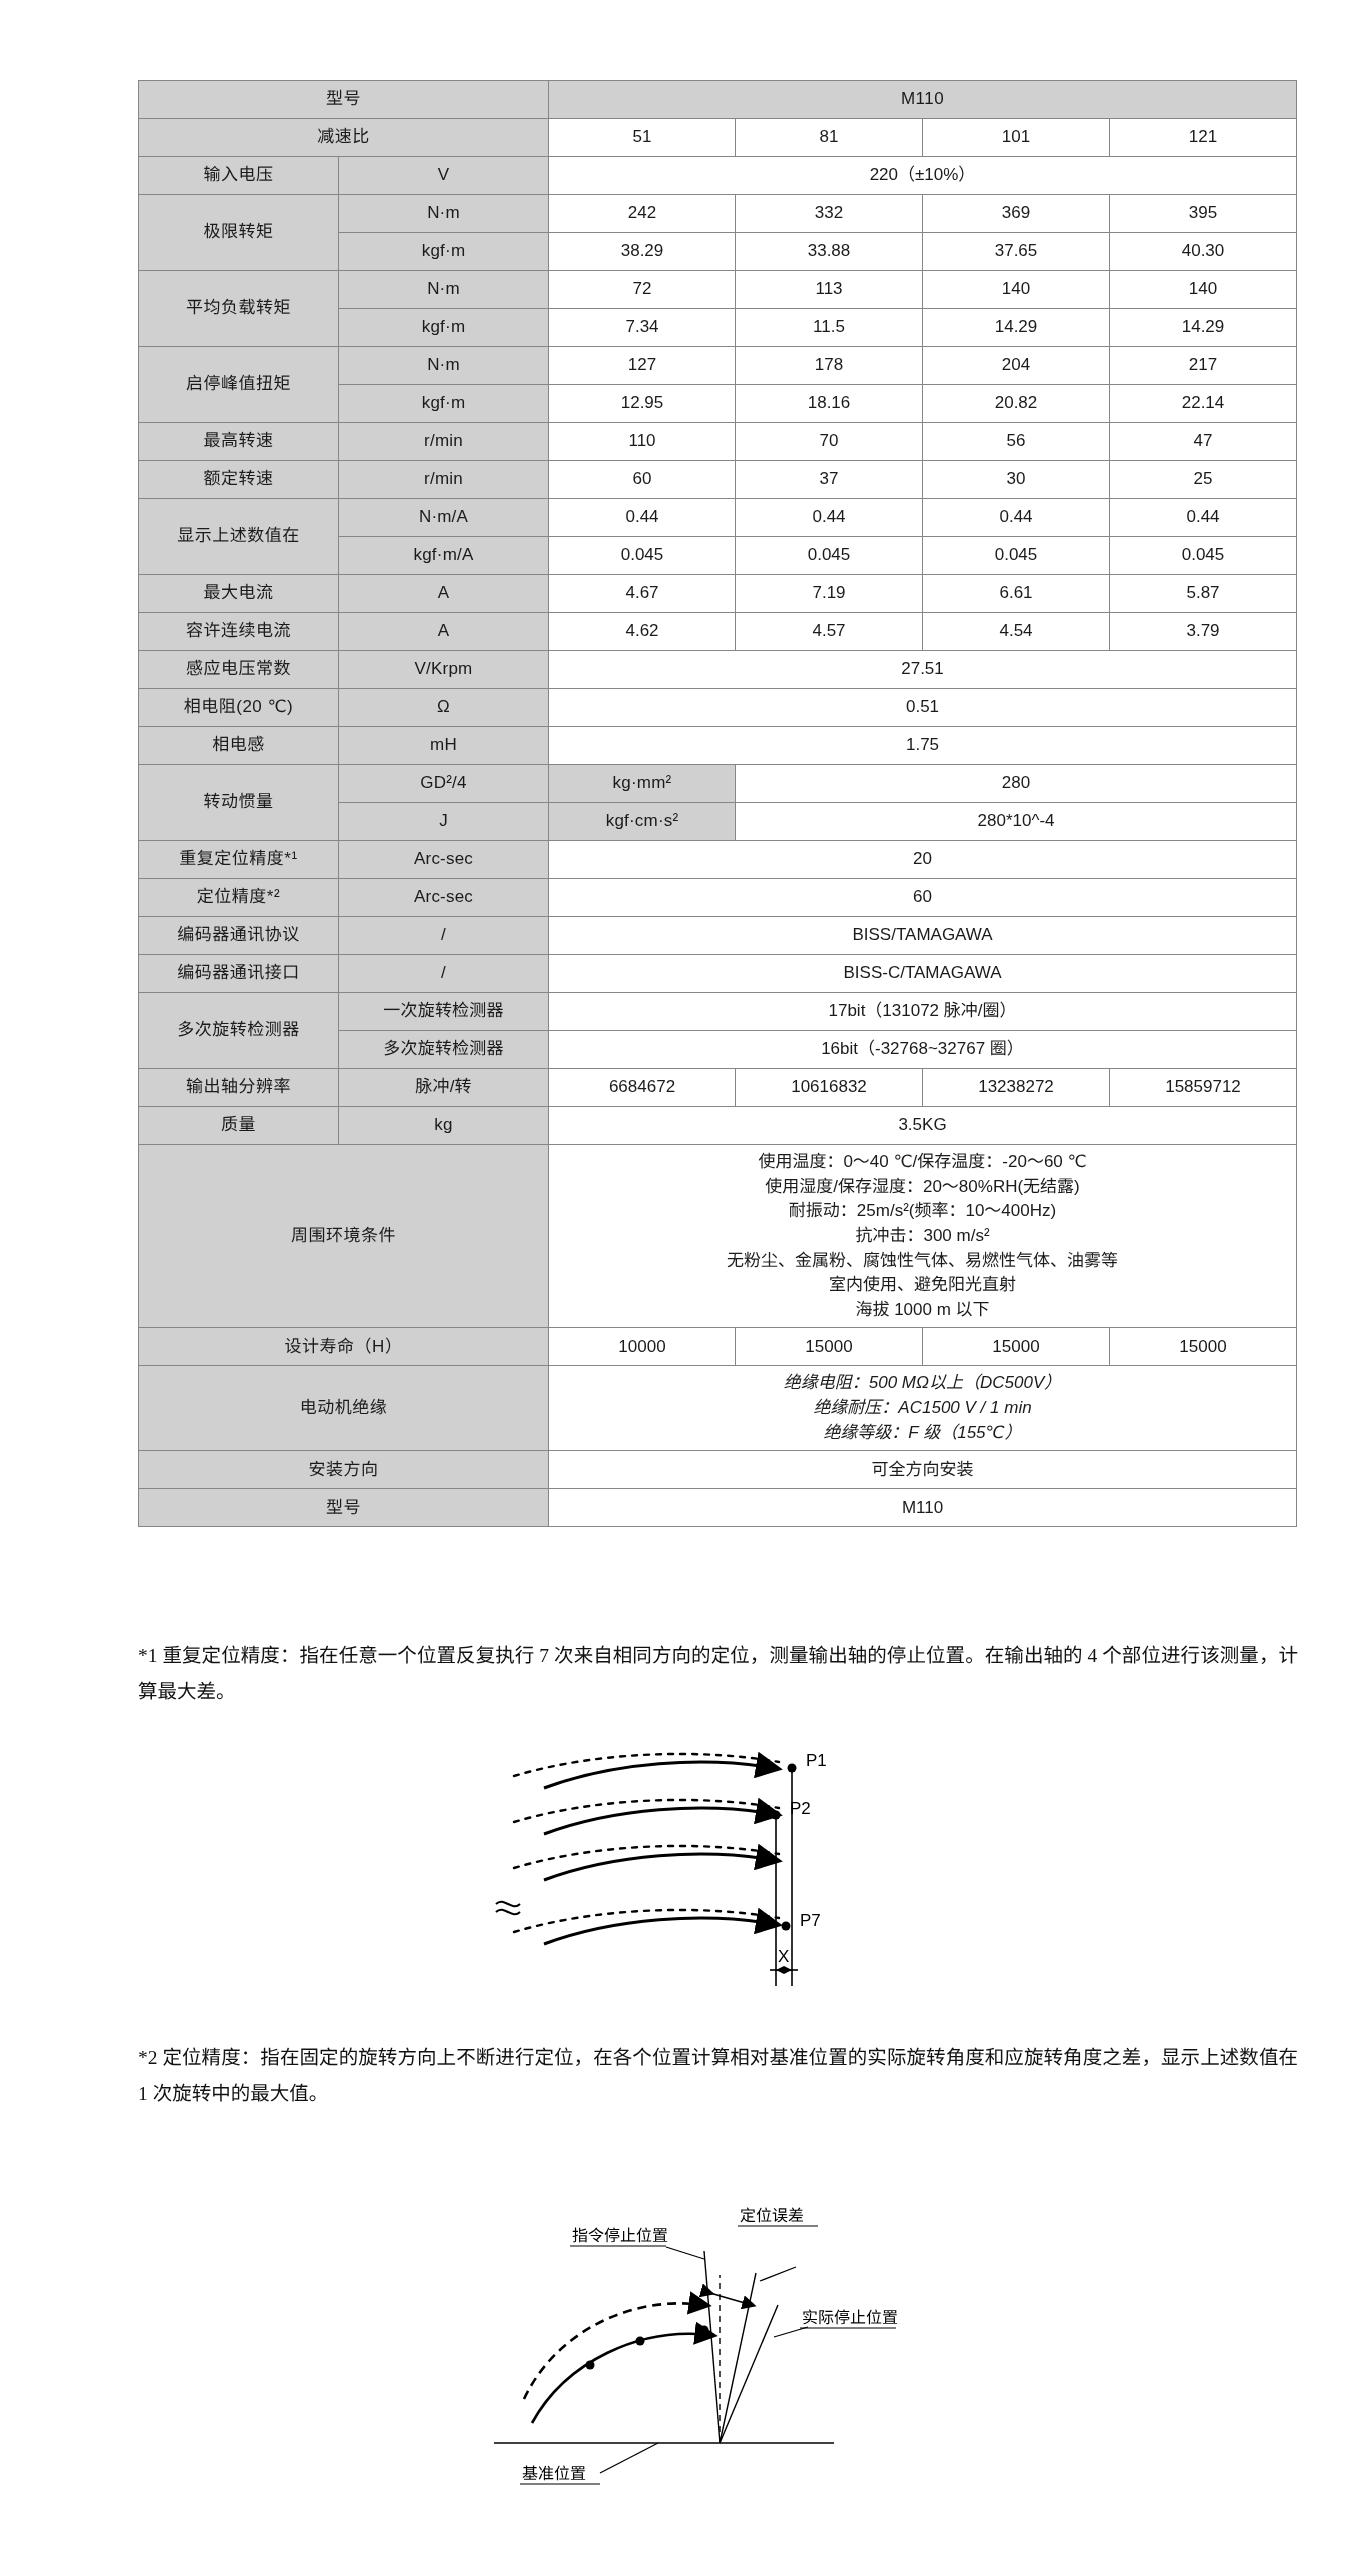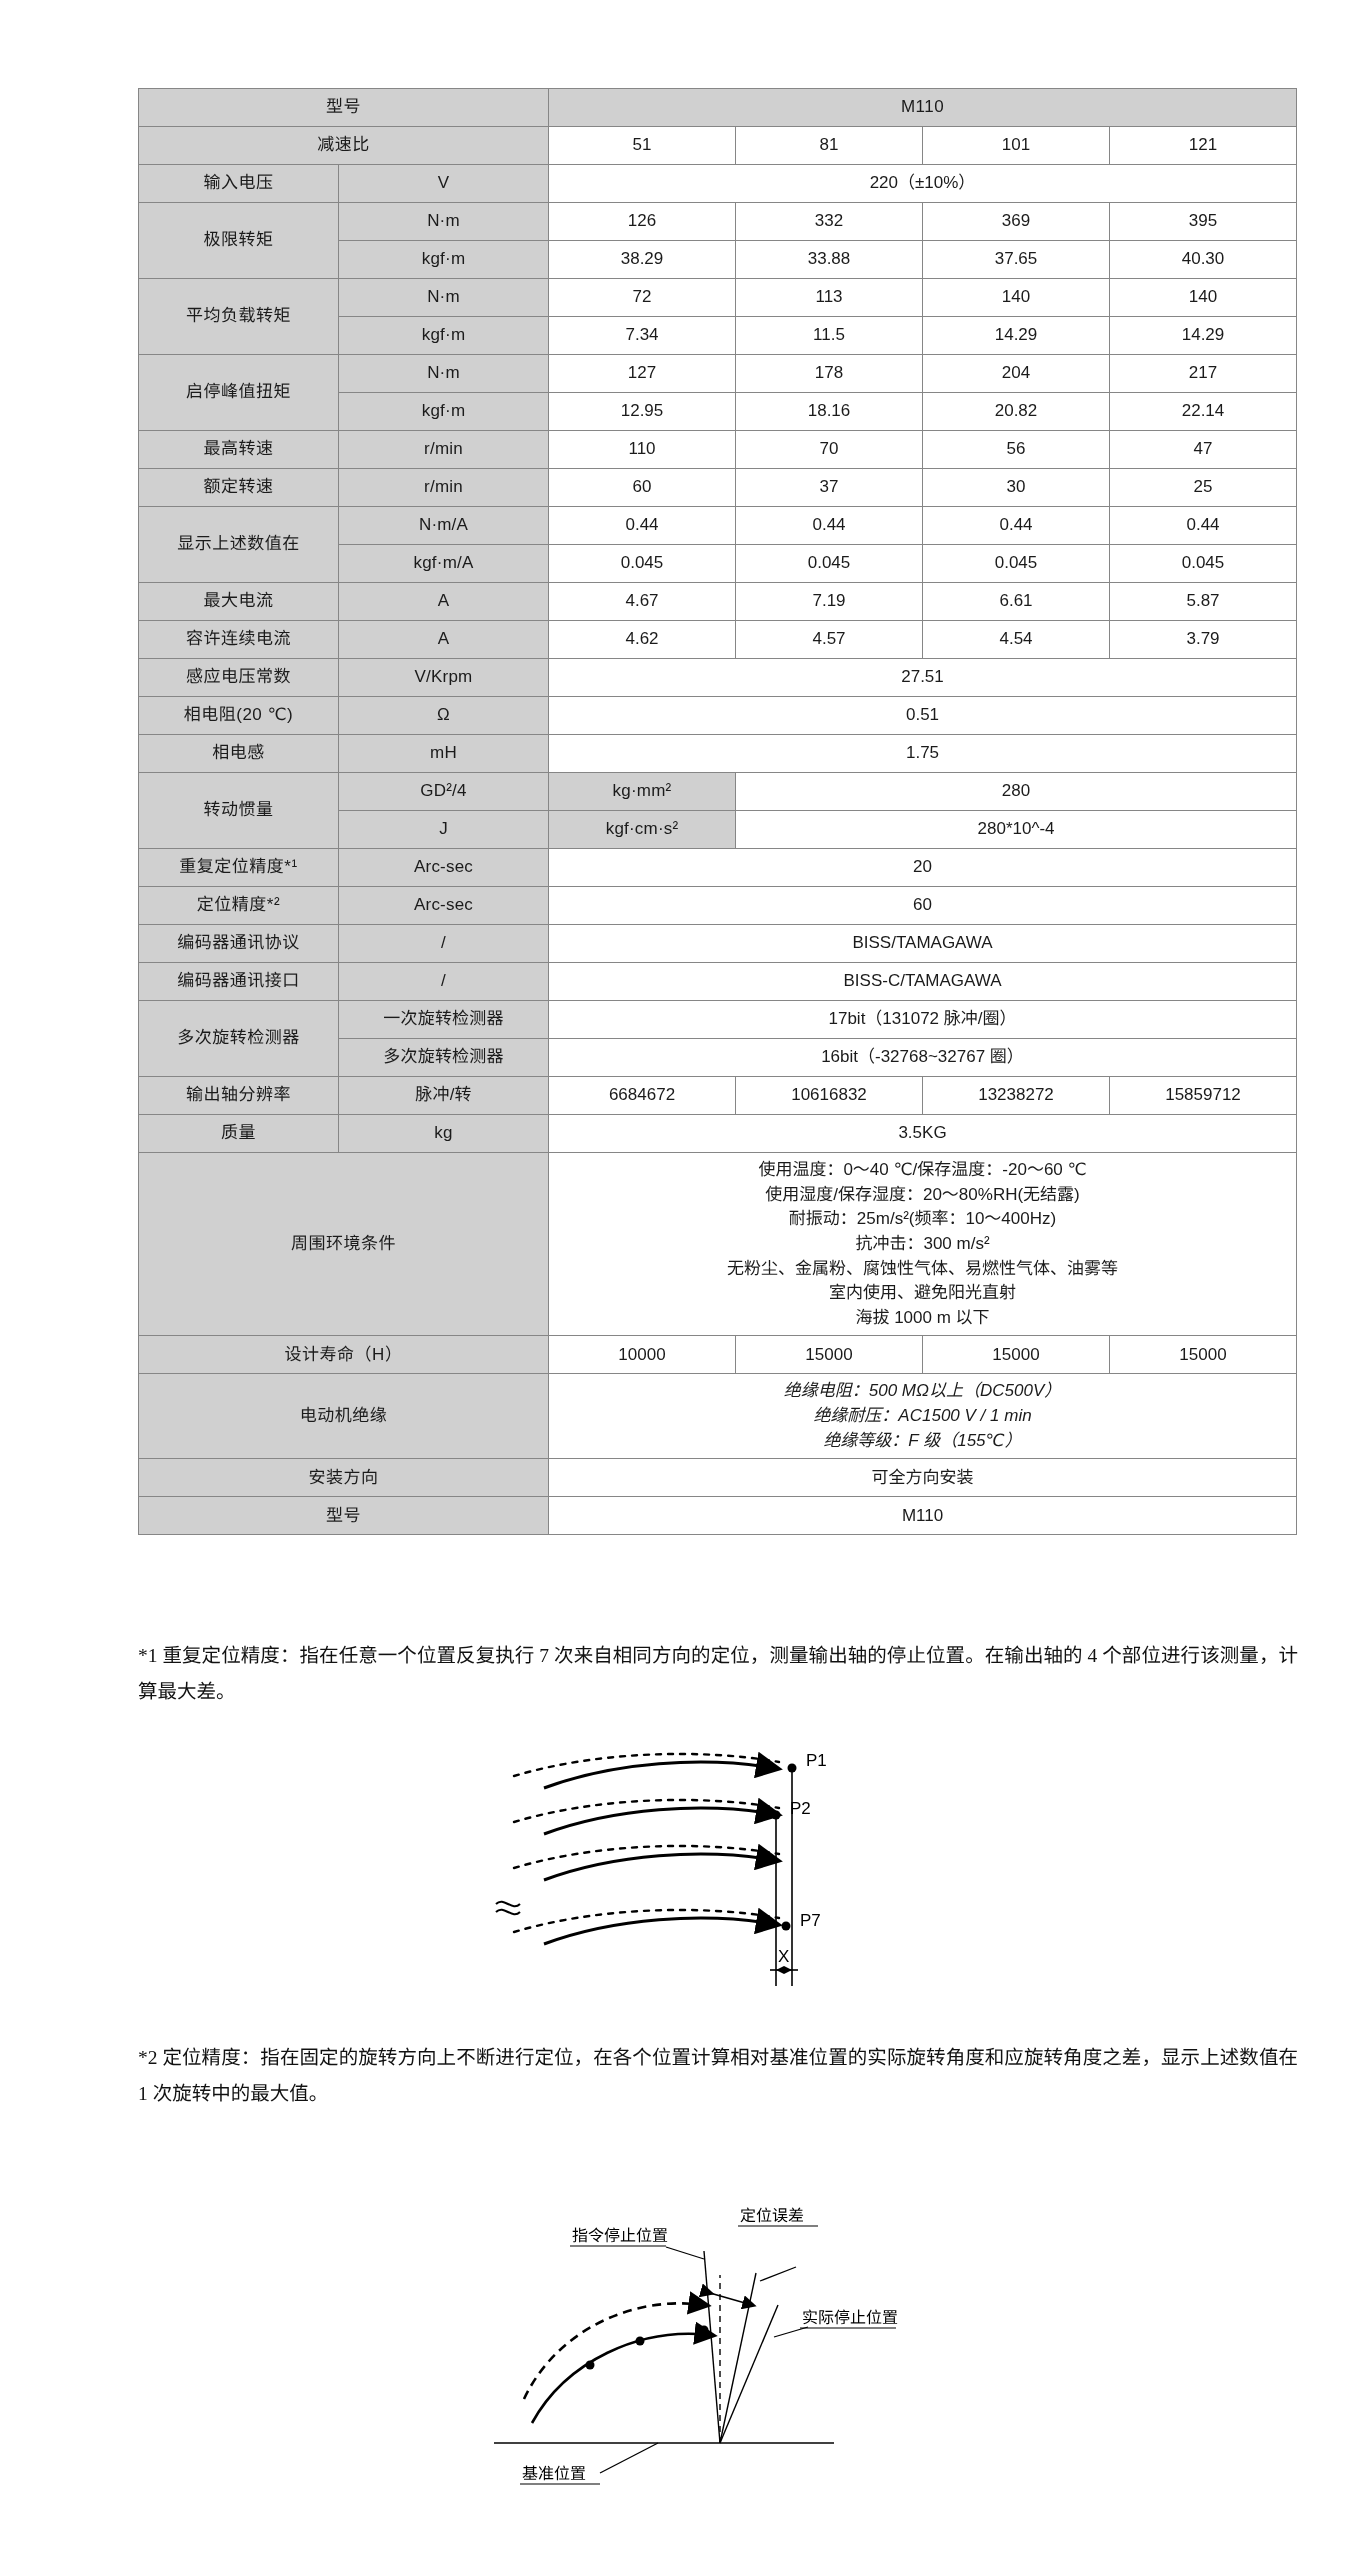--- a/index.html
+++ b/index.html
@@ -27,21 +27,20 @@
   .spec-wrap {
     position: absolute;
     left: 138px;
     top: 80px;
     width: 1158px;
   }
   table.spec {
     border-collapse: collapse;
     width: 1158px;
     table-layout: fixed;
-    margin-top: 8px;
   }
   table.spec td {
     border: 1px solid #868686;
     font-size: 17px;
     line-height: 1.45;
     text-align: center;
     vertical-align: middle;
     padding: 5px 4px;
     height: 38px;
     box-sizing: border-box;
@@ -141,21 +140,21 @@
 
         <tr>
           <td class="lbl">输入电压</td>
           <td class="unit">V</td>
           <td class="val" colspan="4">220（±10%）</td>
         </tr>
 
         <tr>
           <td class="lbl" rowspan="2">极限转矩</td>
           <td class="unit">N·m</td>
-          <td class="val">126</td>
+          <td class="val">242</td>
           <td class="val">332</td>
           <td class="val">369</td>
           <td class="val">395</td>
         </tr>
         <tr>
           <td class="unit">kgf·m</td>
           <td class="val">38.29</td>
           <td class="val">33.88</td>
           <td class="val">37.65</td>
           <td class="val">40.30</td>

